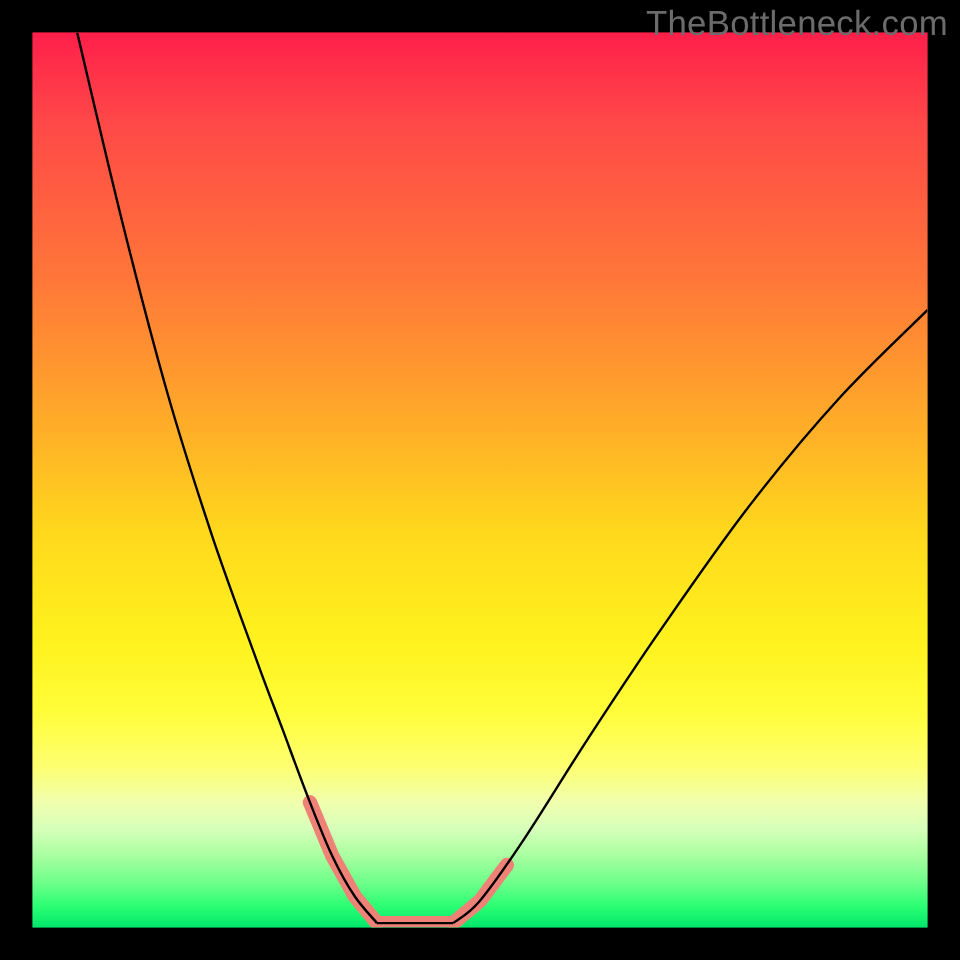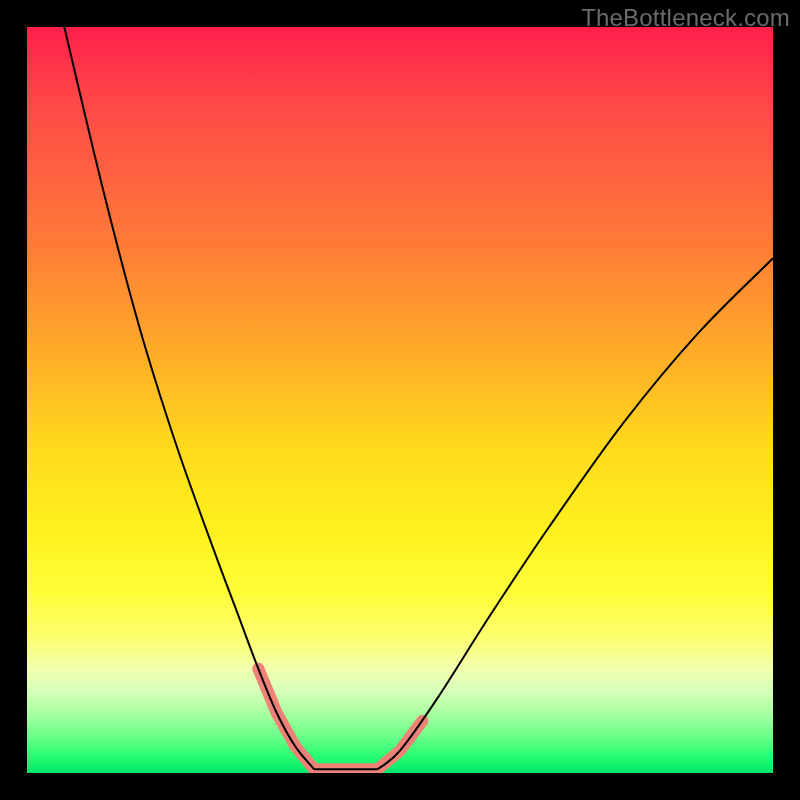--- a/index.html
+++ b/index.html
@@ -43,21 +43,21 @@
       #2eff73 97.5%,
       #00e76b 100%
     );
     overflow: hidden;
   }
   .watermark {
     position: absolute;
     top: 4px;
     right: 10px;
     color: #6b6b6b;
-    font-size: 24px;
+    font-size: 29px;
     font-weight: 500;
     letter-spacing: 0.2px;
     user-select: none;
   }
   svg.curves {
     position: absolute;
     left: 0;
     top: 0;
     width: 746px;
     height: 746px;

